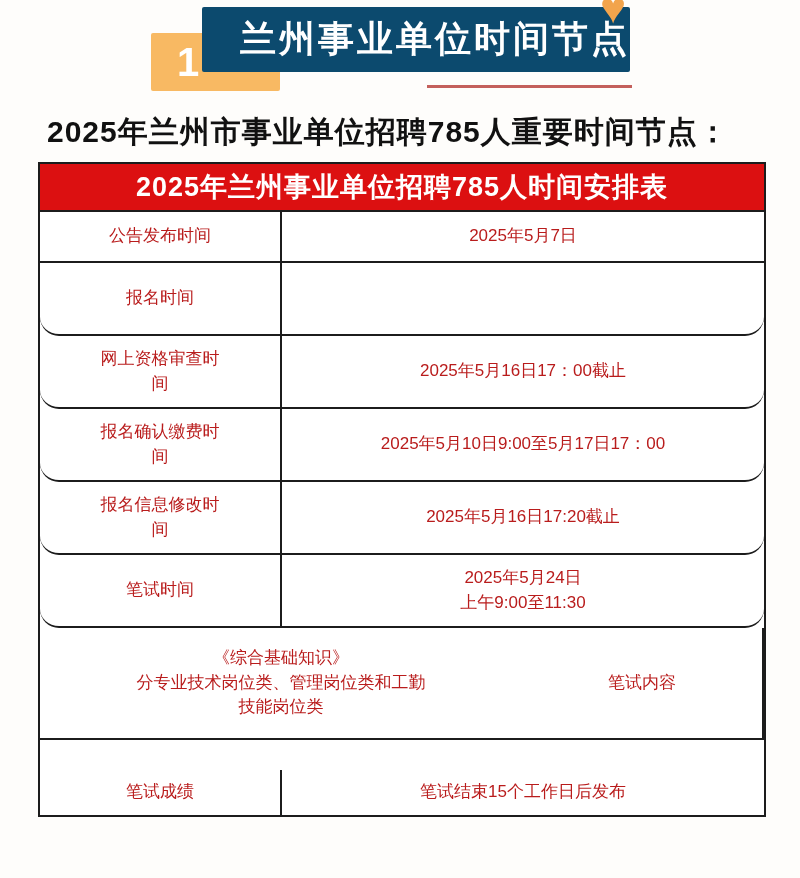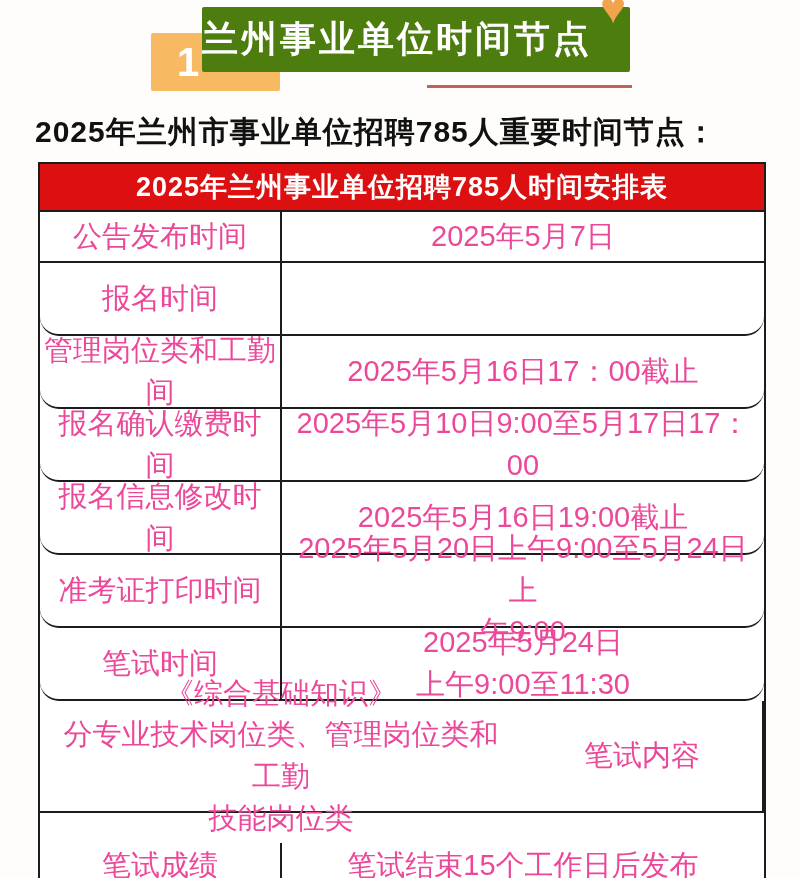--- a/index.html
+++ b/index.html
@@ -17,39 +17,39 @@
     position: absolute; left: 151px; top: 33px; width: 129px; height: 58px;
     background: #f8b963; border-radius: 2px;
     display: flex; align-items: center;
   }
   .badge-num {
     color: #ffffff; font-weight: bold; font-size: 40px; padding-left: 26px;
     line-height: 1;
   }
   .banner {
     position: absolute; left: 202px; top: 7px; width: 428px; height: 65px;
-    background: #4d7c0f; border-radius: 2px;
-    display: flex; align-items: center; justify-content: flex-start;
+    background: #0c4a6e; border-radius: 2px;
+    display: flex; align-items: center; justify-content: flex-end;
   }
   .banner-title {
     color: #ffffff; font-weight: bold; font-size: 36px; letter-spacing: 3px;
     white-space: nowrap;
   }
   .heart {
     position: absolute; left: 600px; top: -14px;
     font-size: 44px; line-height: 1; color: #f2a44c;
   }
   .hdr-underline {
     position: absolute; left: 427px; top: 85px; width: 205px; height: 3px;
     background: #c4605c;
   }
 
   
   .subtitle {
-    position: absolute; left: 35px; top: 112px; width: 750px;
+    position: absolute; left: 47px; top: 112px; width: 750px;
     font-size: 30px; font-weight: bold; color: #111111; letter-spacing: 1px;
     white-space: nowrap;
   }
 
   
   .tbl {
     position: absolute; left: 38px; top: 162px; width: 728px;
     border: 2px solid #1c1c1c; background: #ffffff;
   }
   .tbl-header {
@@ -58,21 +58,21 @@
   }
   .tbl-header-title {
     color: #ffffff; font-weight: bold; font-size: 27px; letter-spacing: 1px;
     white-space: nowrap;
   }
   .trow { display: flex; border-bottom: 2px solid #1c1c1c; }
   .trow:last-child { border-bottom: none; }
   .tcell {
     display: flex; align-items: center; justify-content: center;
     text-align: center; white-space: pre-line;
-    font-size: 29px; line-height: 1.44; color: #ec4899;
+    font-size: 17px; line-height: 1.44; color: #b91c1c;
   }
   .tlabel { width: 242px; border-right: 2px solid #1c1c1c; }
   .tvalue { flex: 1; padding: 0 10px; }
   .rh-51  { height: 51px; }
   .rh-73  { height: 73px; border-radius: 19px; }
   .rh-112 { height: 112px; }
   .rh-45  { height: 45px; margin-top: 30px; }
 </style>
 </head>
 <body>
@@ -100,42 +100,37 @@
     <div class="trow rh-51">
       <div class="tcell tlabel">公告发布时间</div>
       <div class="tcell tvalue">2025年5月7日</div>
     </div>
 
     <div class="trow rh-73">
       <div class="tcell tlabel">报名时间</div>
     </div>
 
     <div class="trow rh-73">
-      <div class="tcell tlabel">管理岗位类和工勤
+      <div class="tcell tlabel">网上资格审查时
 间</div>
       <div class="tcell tvalue">2025年5月16日17：00截止</div>
     </div>
 
     <div class="trow rh-73">
       <div class="tcell tlabel">报名确认缴费时
 间</div>
       <div class="tcell tvalue">2025年5月10日9:00至5月17日17：00</div>
     </div>
 
     <div class="trow rh-73">
       <div class="tcell tlabel">报名信息修改时
 间</div>
-      <div class="tcell tvalue">2025年5月16日19:00截止</div>
+      <div class="tcell tvalue">2025年5月16日17:20截止</div>
     </div>
 
-    <div class="trow rh-73">
-      <div class="tcell tlabel">准考证打印时间</div>
-      <div class="tcell tvalue">2025年5月20日上午9:00至5月24日上
-午9:00</div>
-    </div>
 
     <div class="trow rh-73">
       <div class="tcell tlabel">笔试时间</div>
       <div class="tcell tvalue">2025年5月24日
 上午9:00至11:30</div>
     </div>
 
     <div class="trow rh-112">
       <div class="tcell tvalue">《综合基础知识》
 分专业技术岗位类、管理岗位类和工勤

